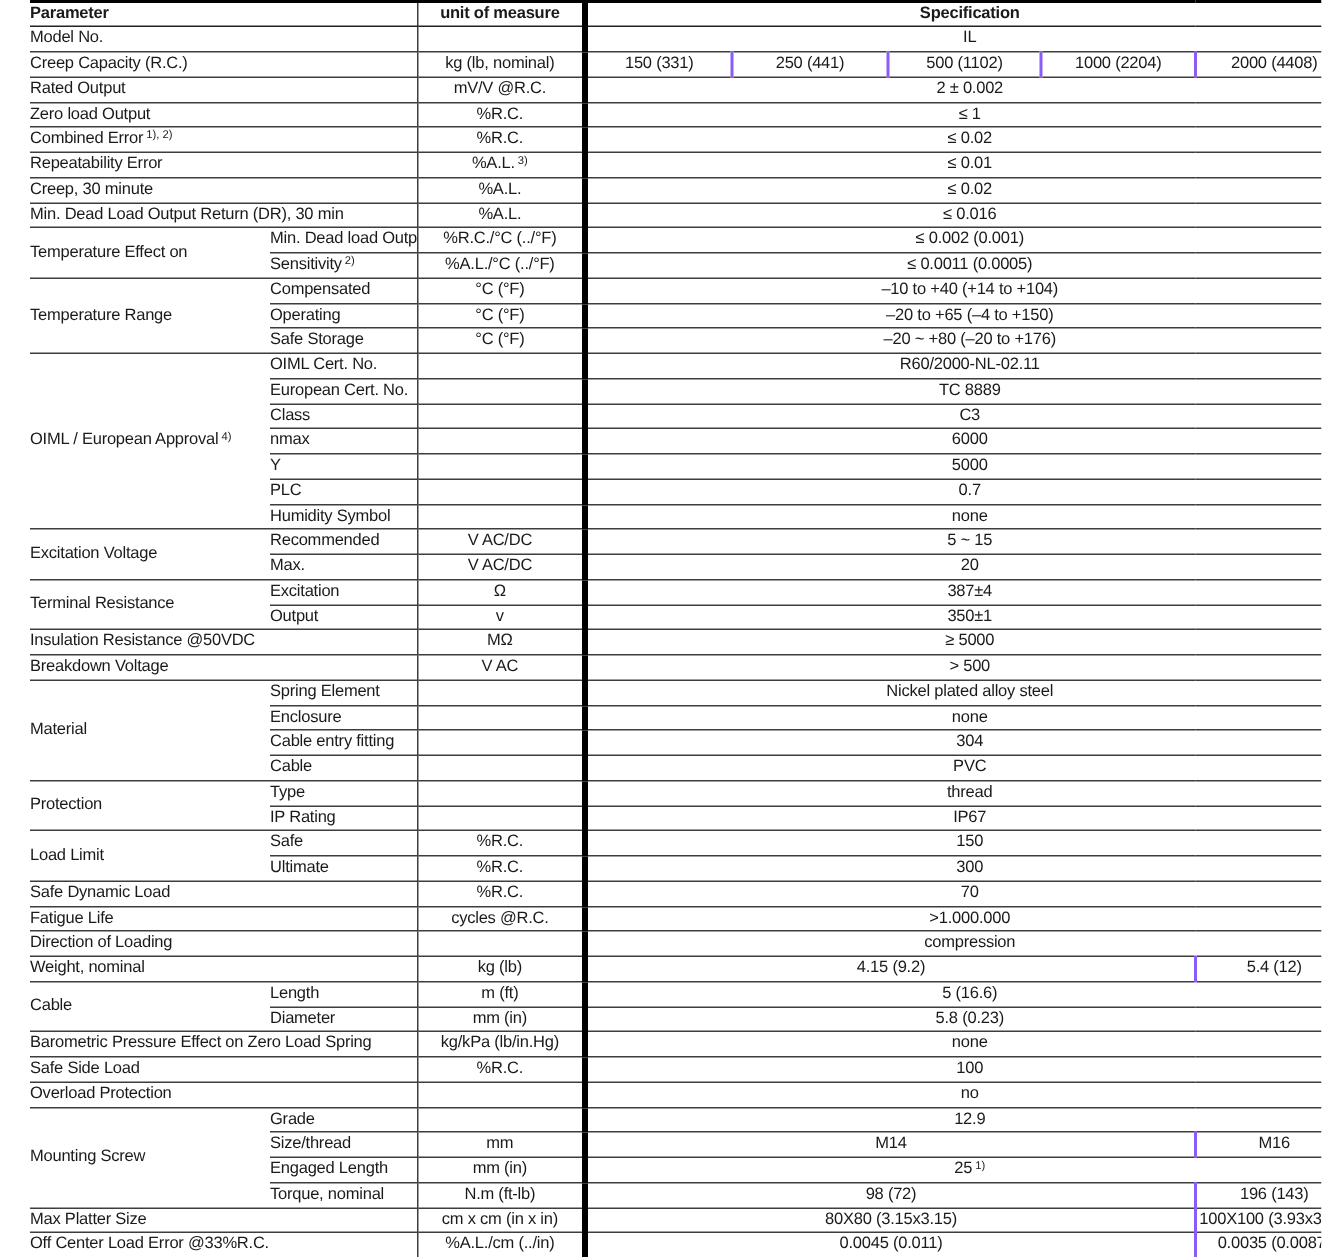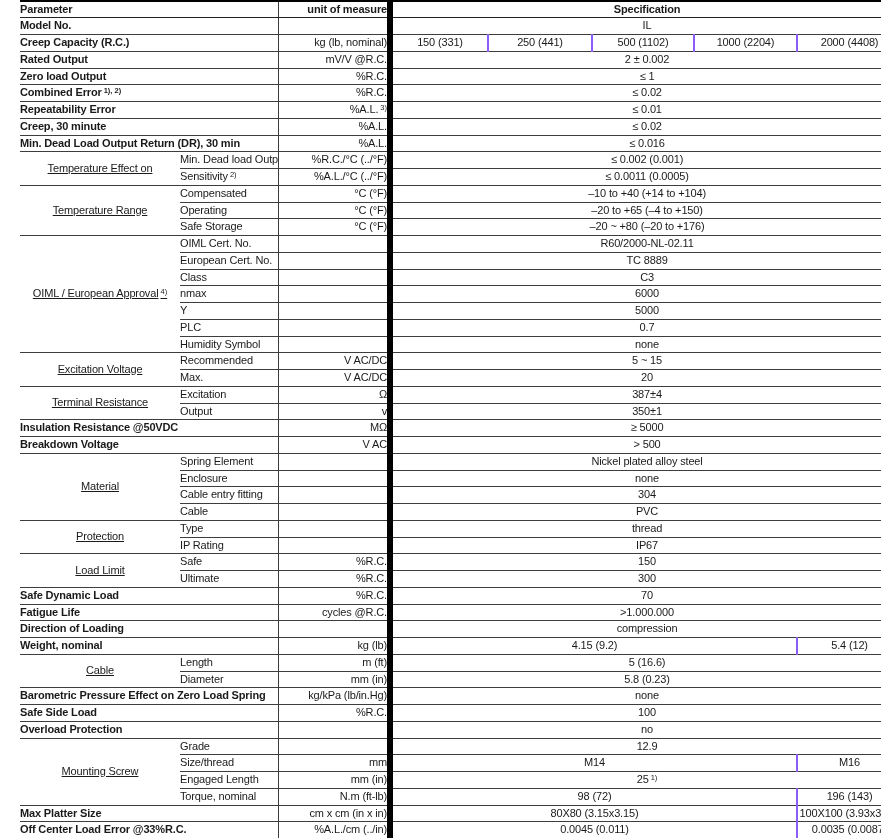--- a/index.html
+++ b/index.html
@@ -30,24 +30,24 @@
     white-space: nowrap;
     overflow: hidden;
     border-bottom: 1px solid #3d3d3d;
   }
   table.spec th {
     font-weight: bold;
     font-size: 11px;
     border-bottom: 1.5px solid #222;
   }
   
-  .param { text-align: left; padding-left: 4px; border-right: 1px solid #3d3d3d; font-weight: bold; }
-  .group { text-align: center; padding-left: 4px; border-right: none; text-decoration: underline; }
+  .param { text-align: left; padding-left: 4px; border-right: 1px solid #3d3d3d; }
+  .group { text-align: left; padding-left: 4px; border-right: none; }
   .sub   { text-align: left; padding-left: 4px; border-right: 1px solid #3d3d3d; }
-  .unit  { text-align: right; padding-left: 5px; border-right: 6px solid #000000; }
+  .unit  { text-align: center; padding-left: 5px; border-right: 4px solid #000000; }
   .spec-c{ text-align: center; border-left: 2px solid #8b5cf6; }
   sup {
     font-size: 7.5px;
     letter-spacing: 0;
     vertical-align: baseline;
     position: relative;
     top: -3.5px;
     margin-left: 2px;
   }
 </style>

